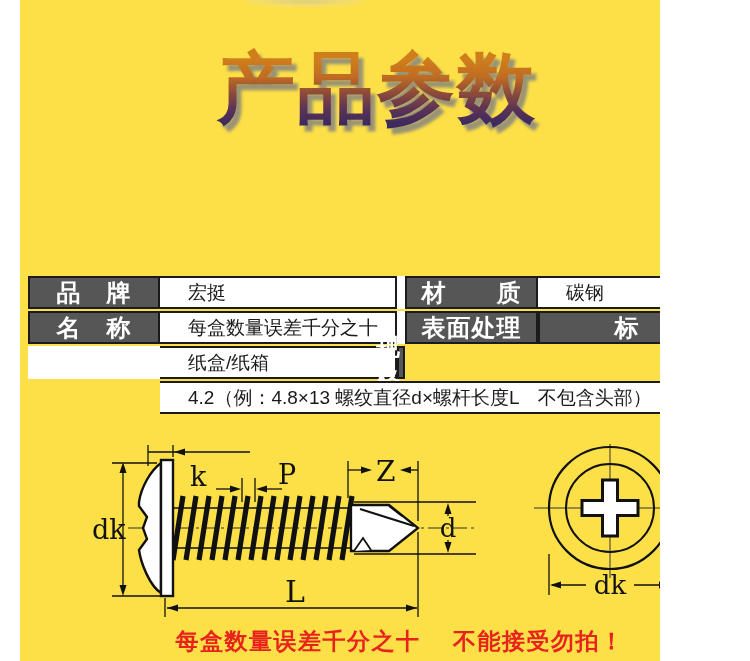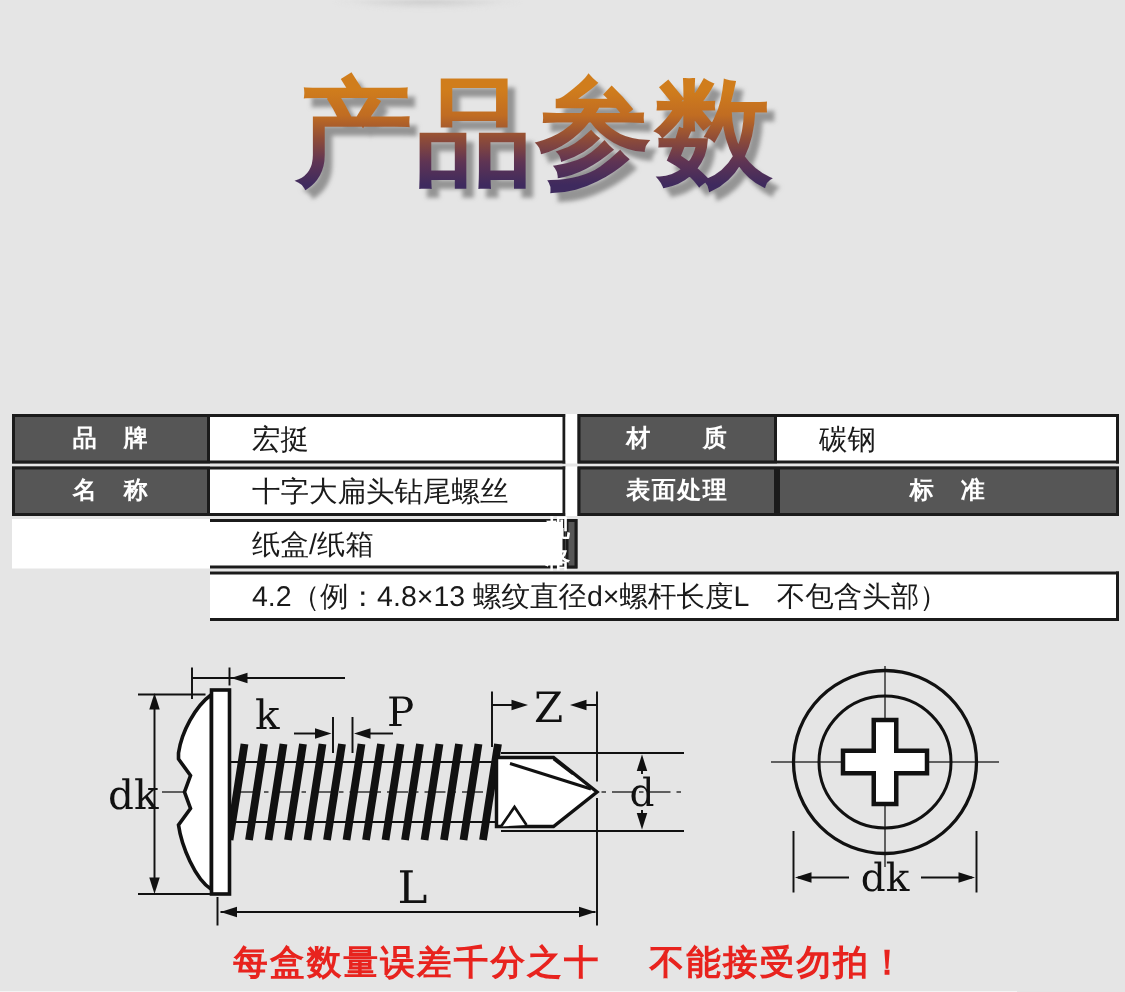--- a/index.html
+++ b/index.html
@@ -1,22 +1,23 @@
 <!DOCTYPE html>
 <html style="--header-bg: #565656; --table-border: #1b1b1b; --warning-red: #e8231e; --title-gradient-top: #d07d1c; --title-gradient-bottom: #3e2a5e; --drawing-ink: #111111;"><head>
 <meta charset="utf-8">
 <style>
   :root{
     --header-bg:#565656; --table-border:#1b1b1b; --warning-red:#e8231e;
     --title-gradient-top:#d07d1c; --title-gradient-bottom:#3e2a5e; --drawing-ink:#111111;
   }
   html,body{margin:0;padding:0;background:#fff;}
   .page{
-    position:relative; width:750px; height:661px; background:#e5e5e5; overflow:hidden;
+    position:relative; width:640px; height:661px; background:#fde047; overflow:hidden;
     font-family:"Liberation Sans","DejaVu Sans",sans-serif;
+    margin-left:20px;
   }
   .top-artifact{
     position:absolute; left:222px; top:0; width:126px; height:7px;
     background:radial-gradient(ellipse at 50% 0%, rgba(185,185,185,.6), rgba(220,220,220,.25) 60%, transparent 75%);
     filter:blur(1px);
   }
   .title{
     position:absolute; left:0; top:46px; width:714px; text-align:center;
     font-size:78px; font-weight:900; letter-spacing:2px; line-height:1.1;
     color:#8a4b35;
@@ -25,21 +26,21 @@
     filter:drop-shadow(5px 6px 1.5px rgba(128,128,128,.8));
   }
   .spec-table{
     position:absolute; left:8px; top:276px; width:738px;
     display:grid; grid-template-columns:132px 237px 8px 133px 228px;
     grid-auto-rows:33px; row-gap:2px;
   }
   .spec-table > div{box-sizing:border-box; display:flex; align-items:center;}
   .hcell{
     background:var(--header-bg); border:2px solid var(--table-border);
-    color:#fff; font-weight:bold; font-size:16px; justify-content:center; letter-spacing:1px;
+    color:#fff; font-weight:bold; font-size:24px; justify-content:center; letter-spacing:1px;
   }
   .vcell{
     background:#fff; border:2px solid var(--table-border); border-left:none;
     color:#1a1a1a; font-size:19px; padding-left:28px;
   }
   .gutter{background:#fff;}
   .spec-span{grid-column:2/6;}
   .drawing{position:absolute; left:0; top:430px; width:750px; height:230px;}
   .drawing text{font-family:"DejaVu Serif","Liberation Serif",serif; fill:var(--drawing-ink);}
   .footer-warning{
@@ -58,21 +59,21 @@
 
   <div class="spec-table">
 
     <div class="hcell">品　牌</div>
     <div class="vcell">宏挺</div>
     <div class="gutter"></div>
     <div class="hcell">材　　质</div>
     <div class="vcell">碳钢</div>
 
     <div class="hcell">名　称</div>
-    <div class="vcell">十字大扁头钻尾螺丝</div>
+    <div class="vcell">每盒数量误差千分之十</div>
     <div class="gutter"></div>
     <div class="hcell">表面处理</div>
 
     <div class="hcell">标　准</div>
     <div class="gutter"></div>
     <div class="vcell">纸盒/纸箱</div>
 
     <div class="hcell">规　格</div>
     <div class="vcell spec-span">4.2（例：4.8×13 螺纹直径d×螺杆长度L　不包含头部）</div>
   </div>

